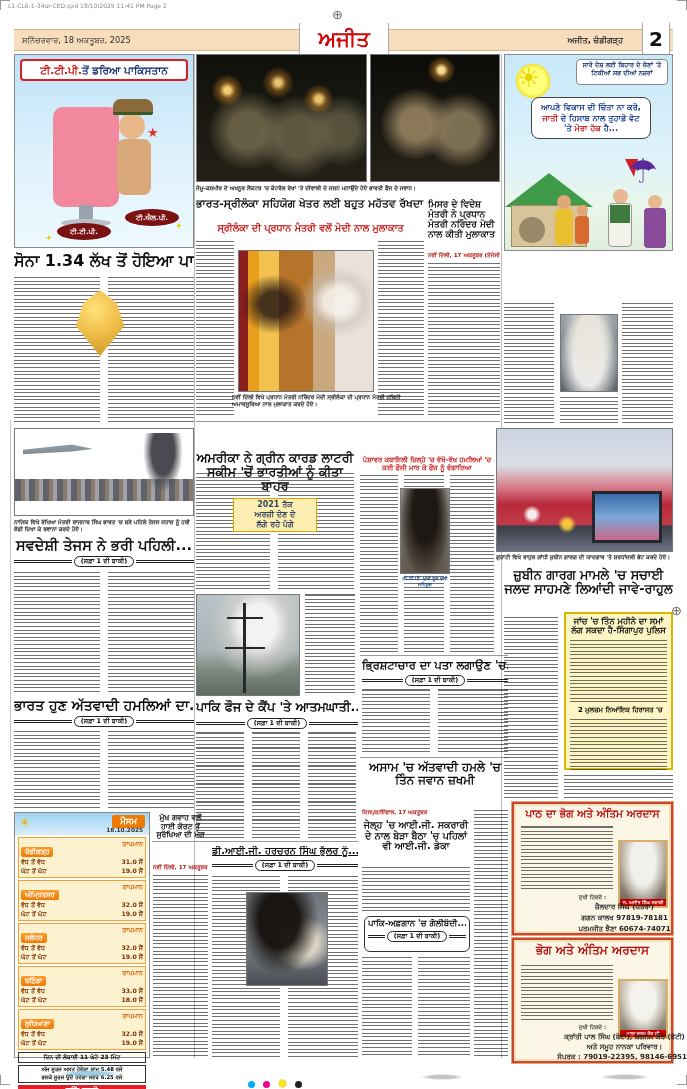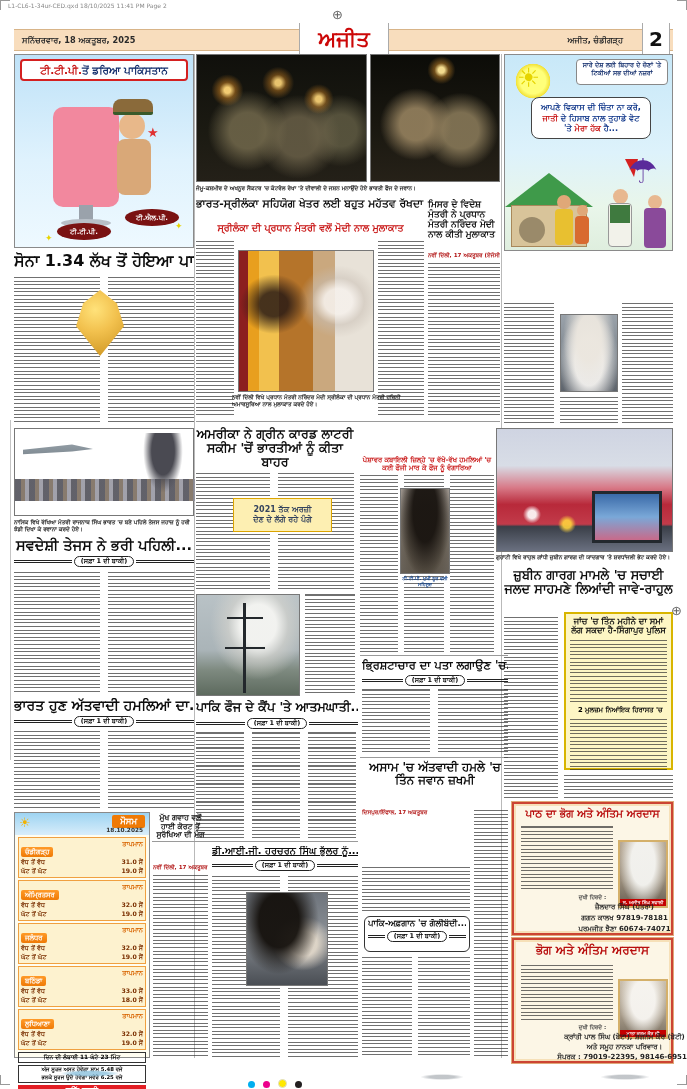--- a/index.html
+++ b/index.html
@@ -49,21 +49,21 @@
   <div class="abs" style="left:8px;top:2px;width:420px;height:9px;font-size:6px;color:#888;">L1-CL6-1-34ur-CED.qxd  18/10/2025  11:41 PM  Page 2</div>
   <div class="abs reg" style="left:332px;top:8px;">⊕</div>
   <div class="abs reg" style="left:671px;top:604px;">⊕</div>
   <div class="abs" style="left:0;top:0;width:10px;height:10px;border-left:1px solid #999;border-top:1px solid #999;"></div>
   <div class="abs" style="right:0;top:0;width:10px;height:10px;border-right:1px solid #999;border-top:1px solid #999;"></div>
   <div class="abs" style="left:0;bottom:4px;width:10px;height:10px;border-left:1px solid #999;border-bottom:1px solid #999;"></div>
   <div class="abs" style="right:0;bottom:4px;width:10px;height:10px;border-right:1px solid #999;border-bottom:1px solid #999;"></div>
   <div class="abs" style="left:10px;top:420px;width:1px;height:340px;background:#c4c4c4;"></div>
 
   <div class="abs" style="left:14px;top:29px;width:659px;height:22px;background:#f8ddbd;border-top:1px solid #d8b488;border-bottom:1px solid #d8b488;">
-    <div class="abs" style="left:8px;top:5px;font-size:8.2px;font-weight:bold;color:#2a2a2a;">ਸਨਿੱਚਰਵਾਰ, 18 ਅਕਤੂਬਰ, 2025</div>
+    <div class="abs" style="left:8px;top:5px;font-size:8.2px;font-weight:normal;color:#2a2a2a;">ਸਨਿੱਚਰਵਾਰ, 18 ਅਕਤੂਬਰ, 2025</div>
     <div class="abs" style="right:50px;top:5px;font-size:8.2px;font-weight:bold;color:#2a2a2a;">ਅਜੀਤ, ਚੰਡੀਗੜ੍ਹ</div>
   </div>
   <div class="abs" style="left:299px;top:23px;width:90px;height:32px;background:#fff;border-left:1px solid #aaa;border-right:1px solid #aaa;
               display:flex;align-items:center;justify-content:center;font-size:21px;font-weight:bold;color:#cc0808;">ਅਜੀਤ</div>
   <div class="abs" style="left:642px;top:23px;width:28px;height:32px;background:#fff;border-left:1px solid #aaa;border-right:1px solid #aaa;
               display:flex;align-items:center;justify-content:center;font-size:20px;font-weight:bold;color:#111;">2</div>
 
   <div class="abs vrule" style="left:194px;top:54px;height:1004px;"></div>
   <div class="abs vrule" style="left:501px;top:54px;height:1004px;"></div>
 
@@ -220,24 +220,24 @@
         radial-gradient(ellipse at 74% 36%, rgba(245,240,235,.9) 0 14px, rgba(200,190,180,.5) 26px, transparent 40px),
         linear-gradient(90deg,#8c1f1f 0%,#8c1f1f 7%,#e89f1e 7% 15%,#f2c14e 15% 30%,#b5742a 30% 55%,#caa87e 55% 72%,#e8e2d8 72% 100%);"></div>
   <div class="abs cap" style="left:232px;top:394px;width:170px;height:18px;">ਨਵੀਂ ਦਿੱਲੀ ਵਿਖੇ ਪ੍ਰਧਾਨ ਮੰਤਰੀ ਨਰਿੰਦਰ ਮੋਦੀ ਸ੍ਰੀਲੰਕਾ ਦੀ ਪ੍ਰਧਾਨ ਮੰਤਰੀ ਹਰਿਨੀ ਅਮਾਰਸੂਰਿਆ ਨਾਲ ਮੁਲਾਕਾਤ ਕਰਦੇ ਹੋਏ।</div>
 
   <div class="abs hl" style="left:428px;top:199px;width:72px;font-size:9px;">ਮਿਸਰ ਦੇ ਵਿਦੇਸ਼ ਮੰਤਰੀ ਨੇ ਪ੍ਰਧਾਨ ਮੰਤਰੀ ਨਰਿੰਦਰ ਮੋਦੀ ਨਾਲ ਕੀਤੀ ਮੁਲਾਕਾਤ</div>
   <div class="abs dl" style="left:428px;top:252px;width:72px;">ਨਵੀਂ ਦਿੱਲੀ, 17 ਅਕਤੂਬਰ (ਏਜੰਸੀ)-</div>
   <div class="abs txt" style="left:428px;top:262px;width:72px;height:154px;"></div>
 
   <div class="abs hrule" style="left:196px;top:421px;width:304px;"></div>
 
-  <div class="abs hl center" style="left:196px;top:427px;width:158px;font-size:12.6px;">ਅਮਰੀਕਾ ਨੇ ਗ੍ਰੀਨ ਕਾਰਡ ਲਾਟਰੀ ਸਕੀਮ 'ਚੋਂ ਭਾਰਤੀਆਂ ਨੂੰ ਕੀਤਾ ਬਾਹਰ</div>
+  <div class="abs hl center" style="left:196px;top:451px;width:158px;font-size:12.6px;">ਅਮਰੀਕਾ ਨੇ ਗ੍ਰੀਨ ਕਾਰਡ ਲਾਟਰੀ ਸਕੀਮ 'ਚੋਂ ਭਾਰਤੀਆਂ ਨੂੰ ਕੀਤਾ ਬਾਹਰ</div>
   <div class="abs txt" style="left:196px;top:472px;width:74px;height:118px;"></div>
   <div class="abs txt" style="left:278px;top:472px;width:76px;height:118px;"></div>
-  <div class="abs" style="left:233px;top:498px;width:99px;height:34px;background:#fdefb2;border:1px solid #dca400;
+  <div class="abs" style="left:233px;top:498px;width:84px;height:34px;background:#fdefb2;border:1px solid #dca400;
               display:flex;align-items:center;justify-content:center;text-align:center;font-size:8px;font-weight:bold;color:#34435e;line-height:1.25;padding:16px;">2021 ਤੱਕ ਅਰਜ਼ੀ ਦੇਣ ਦੇ ਲੱਗੇ ਰਹੇ ਪੰਗੇ</div>
 
   <div class="abs photo" style="left:196px;top:594px;width:104px;height:102px;background:
         radial-gradient(ellipse at 60% 30%, rgba(245,245,242,.95) 0 18px, rgba(210,210,205,.7) 30px, transparent 48px),
         linear-gradient(180deg,#b9c2c6 0%,#aab4b8 55%,#7e8a80 75%,#5d6a5e 100%);">
     <div class="abs" style="left:46px;top:8px;width:3px;height:90px;background:#23282c;"></div>
     <div class="abs" style="left:30px;top:22px;width:36px;height:2px;background:#23282c;"></div>
     <div class="abs" style="left:28px;top:52px;width:40px;height:2px;background:#23282c;"></div>
   </div>
   <div class="abs txt" style="left:305px;top:594px;width:50px;height:102px;"></div>
@@ -278,20 +278,21 @@
     <span>(ਸਫ਼ਾ 1 ਦੀ ਬਾਕੀ)</span>
   </div>
   <div class="abs txt" style="left:362px;top:689px;width:68px;height:66px;"></div>
   <div class="abs txt" style="left:438px;top:689px;width:70px;height:66px;"></div>
 
   <div class="abs hrule" style="left:360px;top:757px;width:148px;"></div>
   <div class="abs hl center" style="left:364px;top:761px;width:142px;font-size:11.8px;">ਅਸਾਮ 'ਚ ਅੱਤਵਾਦੀ ਹਮਲੇ 'ਚ ਤਿੰਨ ਜਵਾਨ ਜ਼ਖਮੀ</div>
   <div class="abs dl" style="left:362px;top:809px;width:108px;">ਦਿਸਪੁਰ/ਇੰਫਾਲ, 17 ਅਕਤੂਬਰ</div>
   <div class="abs txt" style="left:474px;top:809px;width:34px;height:247px;"></div>
 
+  <div class="abs hl center" style="left:362px;top:820px;width:108px;font-size:9.6px;">ਜੇਲ੍ਹ 'ਚ ਆਈ.ਜੀ. ਸਕਰਾਰੀ ਦੇ ਨਾਲ ਬੇੜਾ ਬੈਠਾ 'ਚ ਪਹਿਲਾਂ ਵੀ ਆਈ.ਜੀ. ਡੇਕਾ</div>
   <div class="abs txt" style="left:362px;top:866px;width:108px;height:46px;"></div>
   <div class="abs" style="left:364px;top:916px;width:106px;height:36px;border:1px solid #333;border-radius:6px;padding:2px 3px;">
     <div class="hl center nowrap" style="font-size:8.6px;">ਪਾਕਿ-ਅਫ਼ਗਾਨ 'ਚ ਗੋਲੀਬੰਦੀ...</div>
     <div class="pill" style="margin-top:2px;">
       <span>(ਸਫ਼ਾ 1 ਦੀ ਬਾਕੀ)</span>
     </div>
   </div>
   <div class="abs txt" style="left:362px;top:956px;width:50px;height:100px;"></div>
   <div class="abs txt" style="left:418px;top:956px;width:52px;height:100px;"></div>
 

